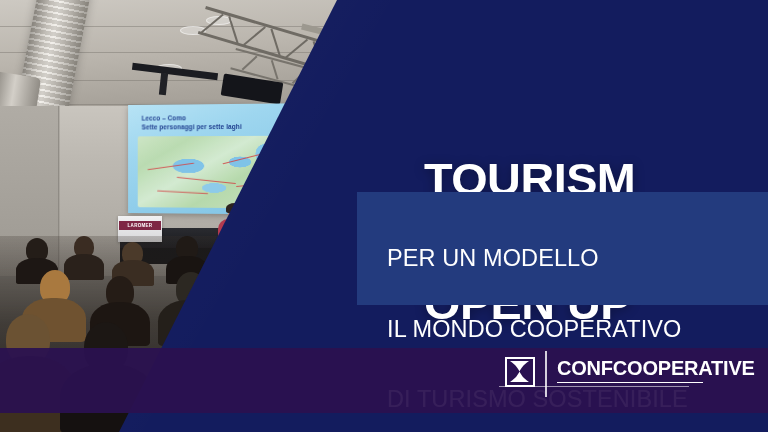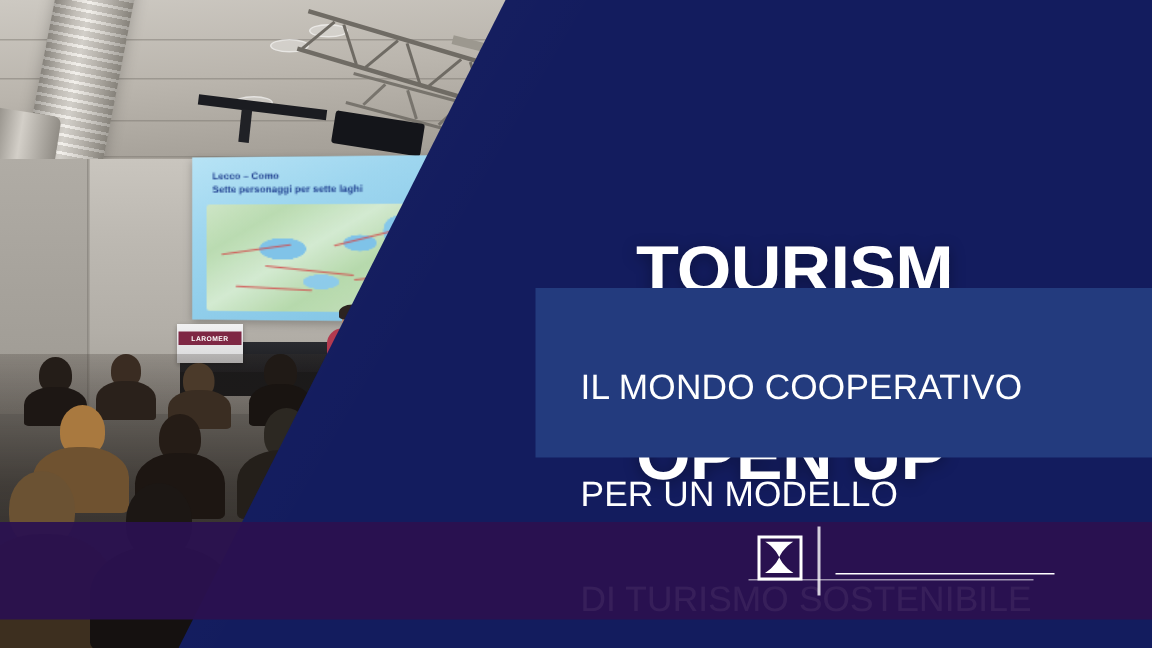--- a/index.html
+++ b/index.html
@@ -444,34 +444,35 @@
 
   <div id="bluepanel"></div>
 
   <div id="title">
     <span class="l">TOURISM</span>
     <span class="l">OPEN UP</span>
   </div>
 
   <div id="subbox">
     <div id="subtitle">
+      <span class="l">PER UN MODELLO</span>
       <span class="l">IL MONDO COOPERATIVO</span>
-      <span class="l">PER UN MODELLO</span>
       <span class="l">DI TURISMO SOSTENIBILE</span>
       
     </div>
   </div>
 
   <div id="purplebar"></div>
 
   <div id="logo">
     <div id="logo-cross"></div>
     <div id="logo-mark">
       <svg class="cooSvg" width="19" height="21" viewBox="0 0 19 21" style="position:absolute;left:3px;top:2px">
         <path d="M0,0 H19 C13,4 11,7.5 9.5,10.5 C8,7.5 6,4 0,0 Z" fill="#fff"></path>
         <path d="M0,21 H19 C13,17 11,13.5 9.5,10.5 C8,13.5 6,17 0,21 Z" fill="#fff"></path>
       </svg>
     </div>
     <div id="logo-divider"></div>
+    <div id="logo-word">CONFCOOPERATIVE</div>
     <div id="logo-rule"></div>
   </div>
 
 </div>
 
 </body></html>

